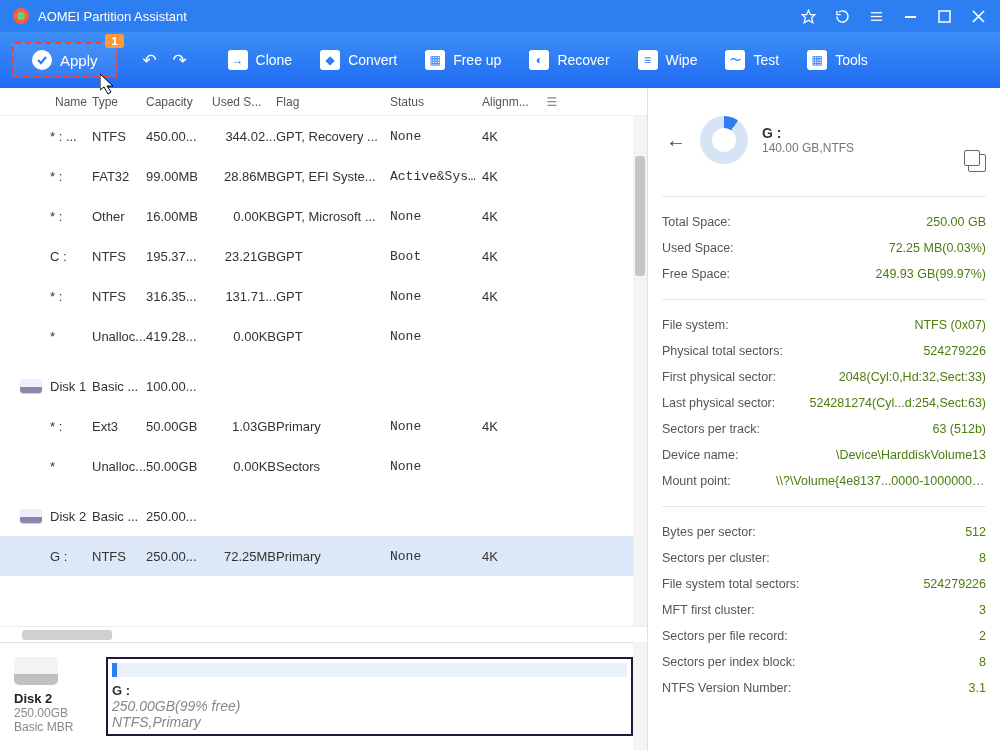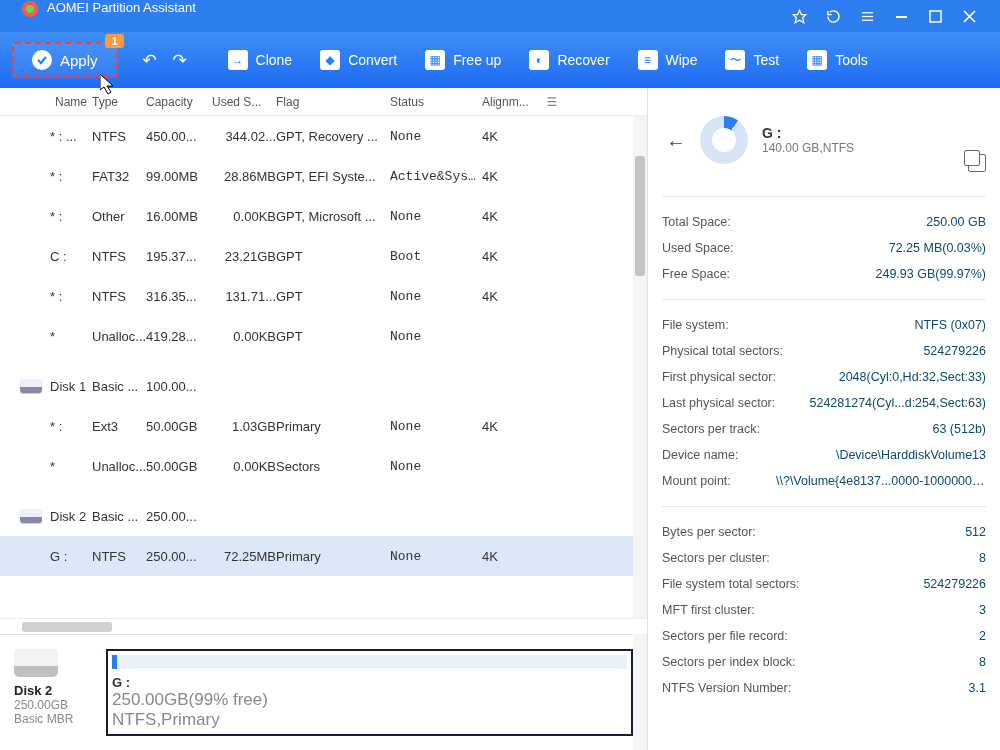--- a/index.html
+++ b/index.html
@@ -1,18 +1,18 @@
 <!DOCTYPE html>
 <html><head>
 <meta charset="utf-8">
 <style>
 * { box-sizing: border-box; margin: 0; padding: 0; font-family: "Segoe UI", Arial, sans-serif; }
 body { width: 1000px; height: 750px; overflow: hidden; background: #fff; font-size: 13px; color: #333; }
 
-.titlebar { height: 32px; background: linear-gradient(#2d7ef0, #2d7ef0); display: flex; padding: 0 21px; color: #fff; }
+.titlebar { height: 32px; background: linear-gradient(#2d7ef0, #2d7ef0); display: flex; align-items: center; padding: 0 12px; color: #fff; }
 .titlebar .app-icon { width: 18px; height: 18px; margin-right: 8px; display:flex; align-items:center; justify-content:center;}
 .titlebar .title { font-size: 13px; flex: 1; }
 .titlebar .win-controls { display: flex; gap: 14px; align-items:center;}
 .titlebar .win-controls .wc { width: 20px; height: 20px; display:flex; align-items:center; justify-content:center; cursor:pointer;}
 
 .toolbar { height: 56px; background: linear-gradient(#3d8ef7, #1f6cf2); display: flex; align-items: center; gap: 10px; padding-left: 4px; }
 .apply-btn { position: relative; margin-left: 8px; margin-right: 12px; background: rgba(255,255,255,0.08); border-radius: 3px; padding: 6px 18px; display:flex; align-items:center; gap:8px; color:#fff; font-size:15px; cursor:pointer; border: 2px dashed #ff3b30;}
 .apply-btn .badge { position:absolute; top:-10px; right:-8px; background:#ff9a3c; color:#fff; font-size:11px; padding:1px 6px; border-radius:3px; font-weight:bold;}
 .apply-check { width:20px;height:20px;border-radius:50%;background:#fff;display:flex;align-items:center;justify-content:center;}
 .undo-redo { display:flex; gap:10px; margin-right:18px;}
@@ -45,33 +45,33 @@
 
 .disk-detail { padding:14px 14px; display:flex; gap:12px; border-top:1px solid #e0e0e0;}
 .disk-det-left { width:80px;}
 .disk-det-left .dicon { width:44px;height:28px;background:linear-gradient(#f3f3f3 60%,#c0c0c0 60%);border-radius:3px 3px 5px 5px;margin-bottom:6px;}
 .disk-det-left .dname { font-weight:bold; font-size:13px; color:#222;}
 .disk-det-left .dsz,.disk-det-left .dt { color:#888; font-size:12px;}
 .disk-det-right { flex:1; border:2px solid #1a1a3a; padding:4px;}
 .disk-det-right .bar { height:14px; background:#eaf1fb; margin-bottom:6px; position:relative;}
 .disk-det-right .bar .used { position:absolute; left:0; top:0; bottom:0; width:1%; background:#2d7ef0;}
 .disk-det-right .pname { font-weight:bold; font-size:13px; color:#333;}
-.disk-det-right .pinfo { color:#888; font-size:17px;}
+.disk-det-right .pinfo { color:#888; font-size:14px;font-style:italic;}
 
 .info-head { display:flex; align-items:center; gap:14px; padding:18px 0 20px 4px; position:relative;}
 .back-arrow { font-size:20px; color:#444; cursor:pointer;}
 .pie { width:48px;height:48px;border-radius:50%;background:conic-gradient(#2d7ef0 0 36deg,#d6e4f5 36deg 360deg); position:relative;}
 .pie::after{content:"";position:absolute;inset:12px;background:#fff;border-radius:50%;}
 .info-head .pname { font-weight:bold; font-size:14px;}
 .info-head .psub { color:#777; font-size:12px;}
 .copy-icon { position:absolute; right:0; top:56px; width:18px;height:18px; border:1.5px solid #666; border-radius:2px; cursor:pointer;}
 .copy-icon::before{content:"";position:absolute;left:-5px;top:-5px;width:14px;height:14px;border:1.5px solid #666;border-radius:2px;background:#fff;}
 
 .info-list .irow { display:flex; justify-content:space-between; padding:6px 0; font-size:12.5px; color:#555;}
-.info-list .irow .ival { color:#0c4a6e; text-align:right; max-width:210px; white-space:nowrap; overflow:hidden; text-overflow:ellipsis;}
+.info-list .irow .ival { color:#4d7c0f; text-align:right; max-width:210px; white-space:nowrap; overflow:hidden; text-overflow:ellipsis;}
 .info-sep { height:1px; background:#e8e8e8; margin:12px 0;}
 
 .cursor { position:absolute; left:100px; top:74px; pointer-events:none;}
 </style>
 </head>
 <body>
 
 <div class="titlebar">
   <span class="app-icon">
     <svg width="18" height="18" viewBox="0 0 18 18">

